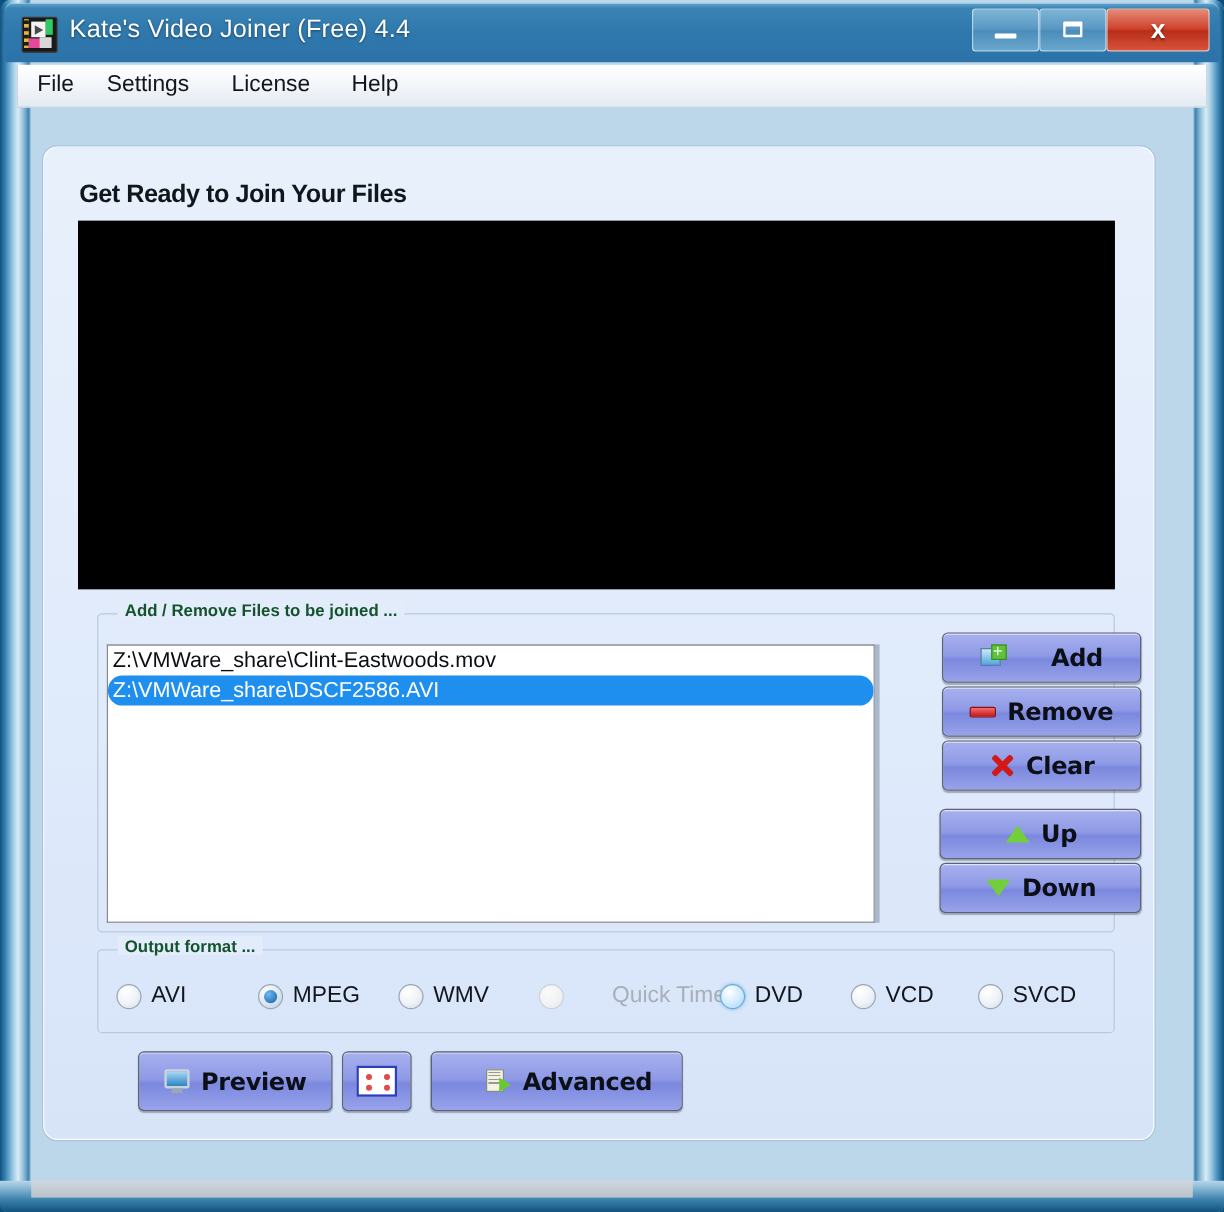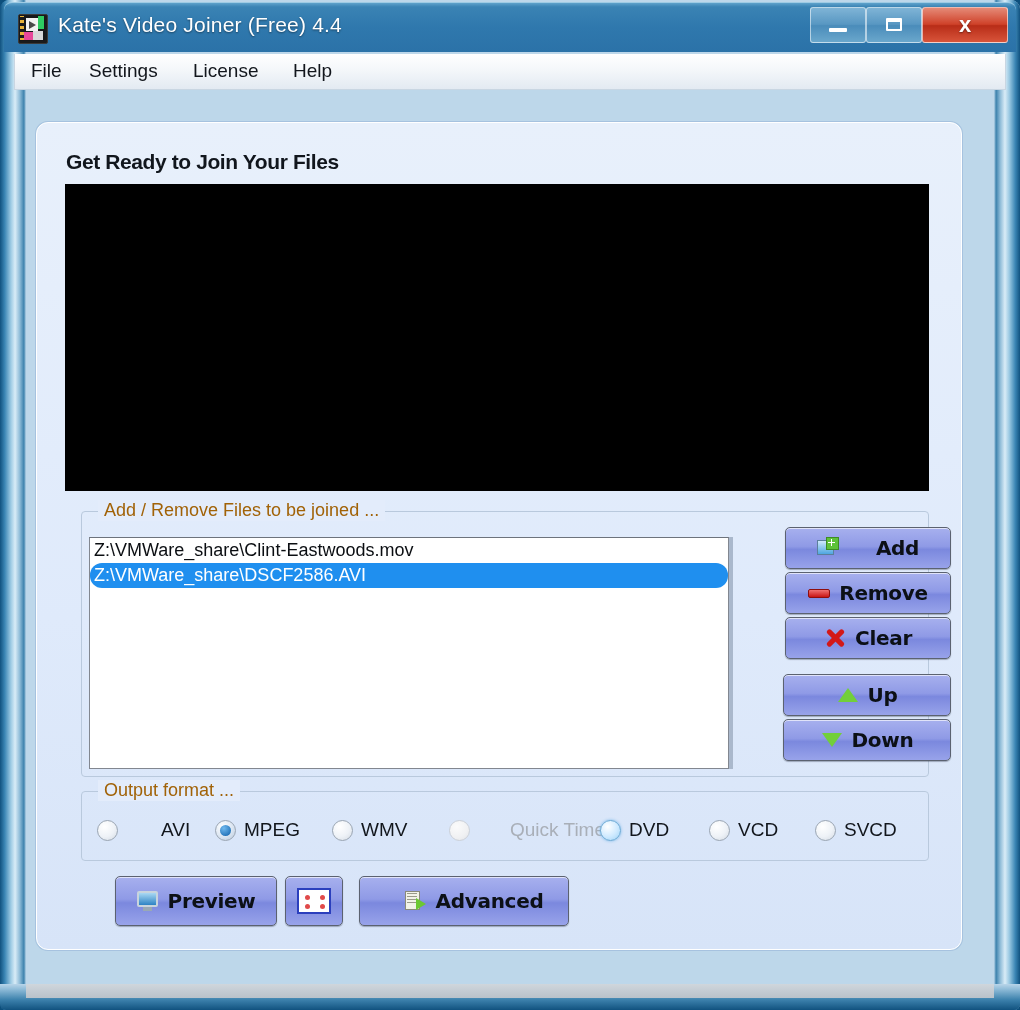--- a/index.html
+++ b/index.html
@@ -140,22 +140,23 @@
   .groupbox {
     position: absolute;
     border: 1px solid #b9c9dd;
     border-radius: 4px;
     box-sizing: border-box;
   }
   .group-title {
     position: absolute; top: -12px; left: 16px;
     padding: 0 6px;
     background: #e3ecfb;
-    font-size: 18px; color: #a16207;
+    font-size: 14px; color: #14532d;
     white-space: nowrap;
+    font-weight: bold;
   }
   #files-group { left: 44px; top: 388px; width: 848px; height: 266px; }
   #format-group { left: 44px; top: 668px; width: 848px; height: 70px; }
 
   
   #file-listbox {
     position: absolute; left: 52px; top: 414px;
     width: 640px; height: 232px;
     background: #ffffff;
     border: 1px solid #828790;
@@ -320,21 +321,21 @@
   .radio.disabled .radio-mark {
     background: radial-gradient(circle at 35% 30%, #fbfbfb 0%, #f0f1f3 60%, #e2e4e8 100%);
     border-color: #ccd1d8;
   }
   .radio-label {
     font-size: 19px; color: #12161c;
     white-space: nowrap;
   }
   .radio.disabled .radio-label { color: #a9afb8; }
 
-  #r-avi  { left: 60px; gap: 35px; }
+  #r-avi  { left: 60px; }
   #r-mpeg { left: 178px; }
   #r-wmv  { left: 295px; }
   #r-qt   { left: 412px; gap: 32px; }
   #r-dvd  { left: 563px; }
   #r-vcd  { left: 672px; }
   #r-svcd { left: 778px; }
 
   #status-strip {
     position: absolute; left: 26px; bottom: 12px;
     width: 968px; height: 14px;

